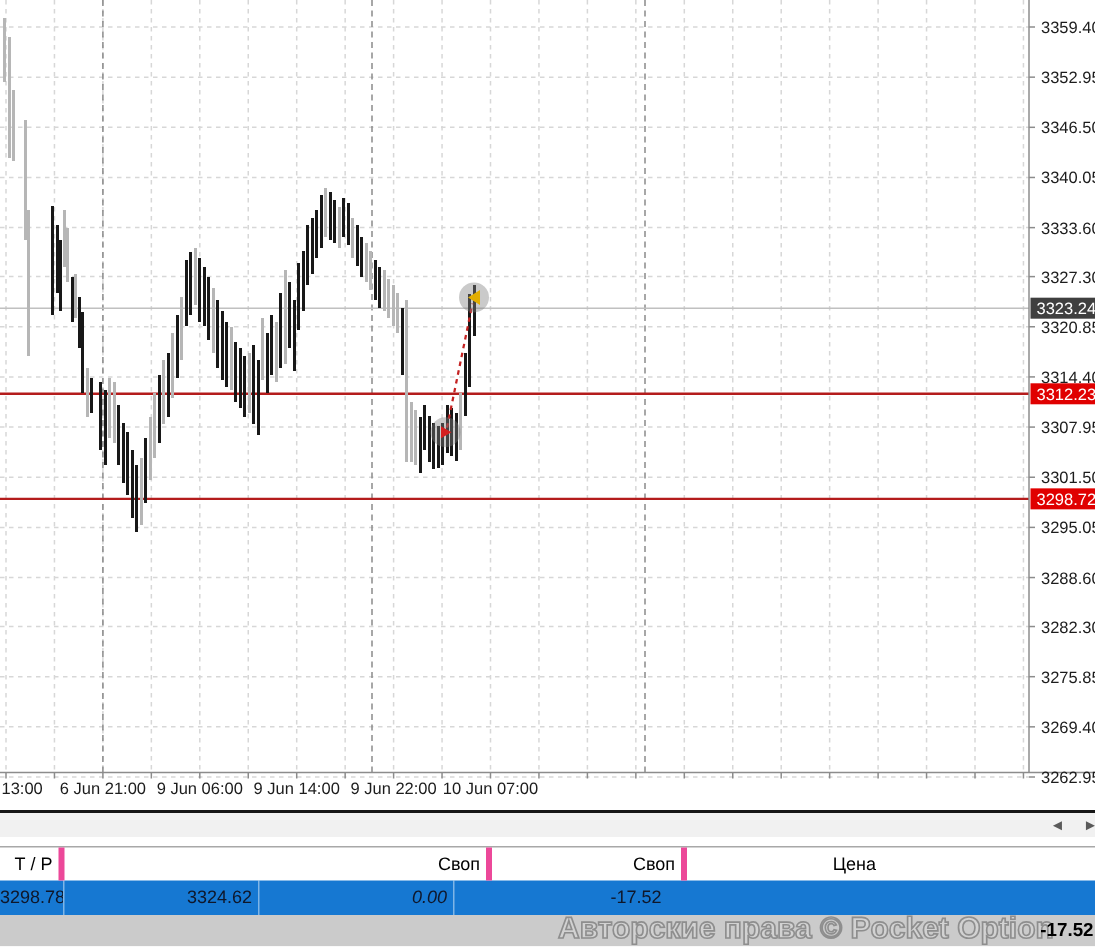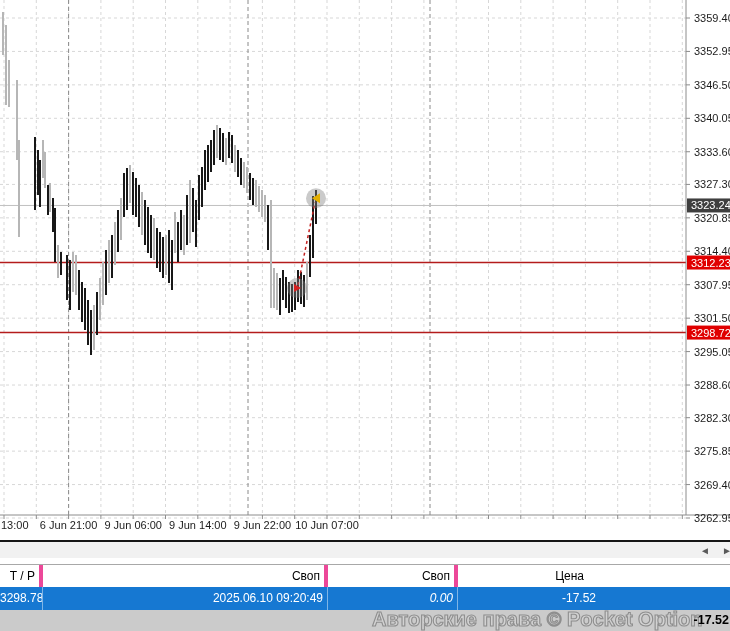--- a/index.html
+++ b/index.html
@@ -8,21 +8,21 @@
   #chart-svg{position:absolute;left:0;top:0;}
   #scrollstrip{position:absolute;left:0;top:540px;width:730px;height:18px;
                background:#f1f1f1;border-top:2px solid #161616;box-sizing:border-box;}
   .scroll-arrow{position:absolute;top:1px;font-size:10px;color:#5a5a5a;line-height:15px;
                 cursor:default;user-select:none;}
   #scroll-left{left:700px;}
   #scroll-right{left:722px;}
   #table{position:absolute;left:0;top:564px;width:730px;}
   .thead,.trow{display:flex;width:730px;height:23px;line-height:23px;font-size:12px;}
   .thead{background:#ffffff;border-top:1px solid #a8a8a8;box-sizing:border-box;color:#000;}
-  .trow.selected{color:#ffffff;}
+  .trow.selected{color:#0f172a;}
   .cell{box-sizing:border-box;text-align:right;padding-right:4px;overflow:hidden;
         white-space:nowrap;}
   .thead .cell{border-right:4px solid #ec4899;}
   .trow .cell{border-right:1px solid rgba(255,255,255,0.45);}
   .cell:last-child{border-right:none;}
   #footer{position:absolute;left:0;top:610px;width:730px;height:21px;background:#cbcbcb;}
   #watermark{position:absolute;left:372px;top:-1px;font-size:20px;font-weight:bold;
              line-height:21px;white-space:nowrap;color:rgba(214,214,214,0.65);
              -webkit-text-stroke:1.1px #8e8e8e;letter-spacing:0px;}
   #profit-total{position:absolute;right:1px;top:3px;font-size:12.5px;font-weight:bold;
@@ -282,21 +282,21 @@
 
   <div id="table">
     <div class="thead" id="thead">
         <span class="cell" style="width: 43px;">Т / Р</span>
         <span class="cell" style="width: 285px;">Своп</span>
         <span class="cell" style="width: 130px;">Своп</span>
         <span class="cell" style="width: 130px;">Цена</span>
       </div>
   <div class="trow selected" style="background: rgb(22, 120, 210);">
         <span class="cell" style="width: 43px;">3298.78</span>
-        <span class="cell" style="width: 285px;">2025.06.10 09:20:49</span>
+        <span class="cell" style="width: 130px;">3324.62</span>
         <span class="cell" style="width: 130px; font-style: italic;">0.00</span>
         <span class="cell" style="width: 142px;">-17.52</span>
       </div>
     </div>
 
   <div id="footer">
     <span id="watermark">Авторские права © Pocket Option</span>
     <span id="profit-total">-17.52</span>
   </div>
 

